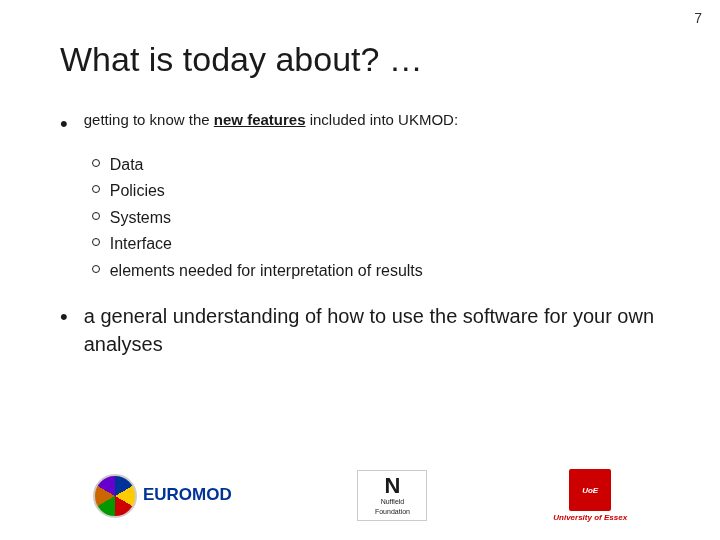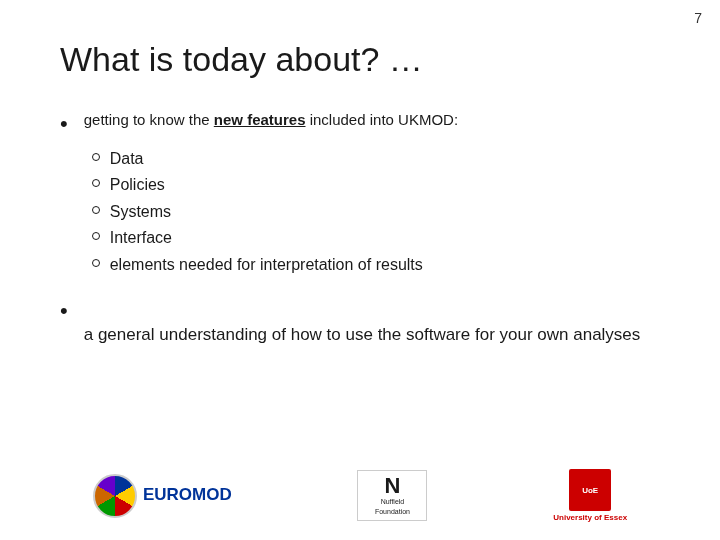--- a/index.html
+++ b/index.html
@@ -64,21 +64,21 @@
     }
 
     .bullet-text .underline {
       text-decoration: underline;
       font-weight: bold;
     }
 
     .sub-list {
       list-style: none;
       padding-left: 8px;
-      margin-top: 18px;
+      margin-top: 24px;
     }
 
     .sub-list li {
       display: flex;
       align-items: flex-start;
       font-size: 16px;
       color: #1a1a1a;
       margin-bottom: 4px;
       line-height: 1.4;
     }
@@ -92,23 +92,22 @@
       margin-right: 10px;
       margin-top: 5px;
       flex-shrink: 0;
     }
 
     .second-bullet {
       margin-top: 10px;
     }
 
     .second-bullet .bullet-text {
-      font-size: 17px;
+      font-size: 20px;
       line-height: 1.4;
-      margin-top: 27px;
     }
 
     .footer {
       position: absolute;
       bottom: 18px;
       left: 0;
       right: 0;
       display: flex;
       align-items: center;
       justify-content: space-around;
@@ -213,20 +212,21 @@
       text-align: center;
       max-width: 80px;
       line-height: 1.2;
     }
 
     
     .essex-logo {
       display: flex;
       flex-direction: column;
       align-items: center;
+      font-style: italic;
     }
 
     .essex-emblem {
       width: 42px;
       height: 42px;
       background: #cc0000;
       display: flex;
       align-items: center;
       justify-content: center;
       font-size: 8px;

